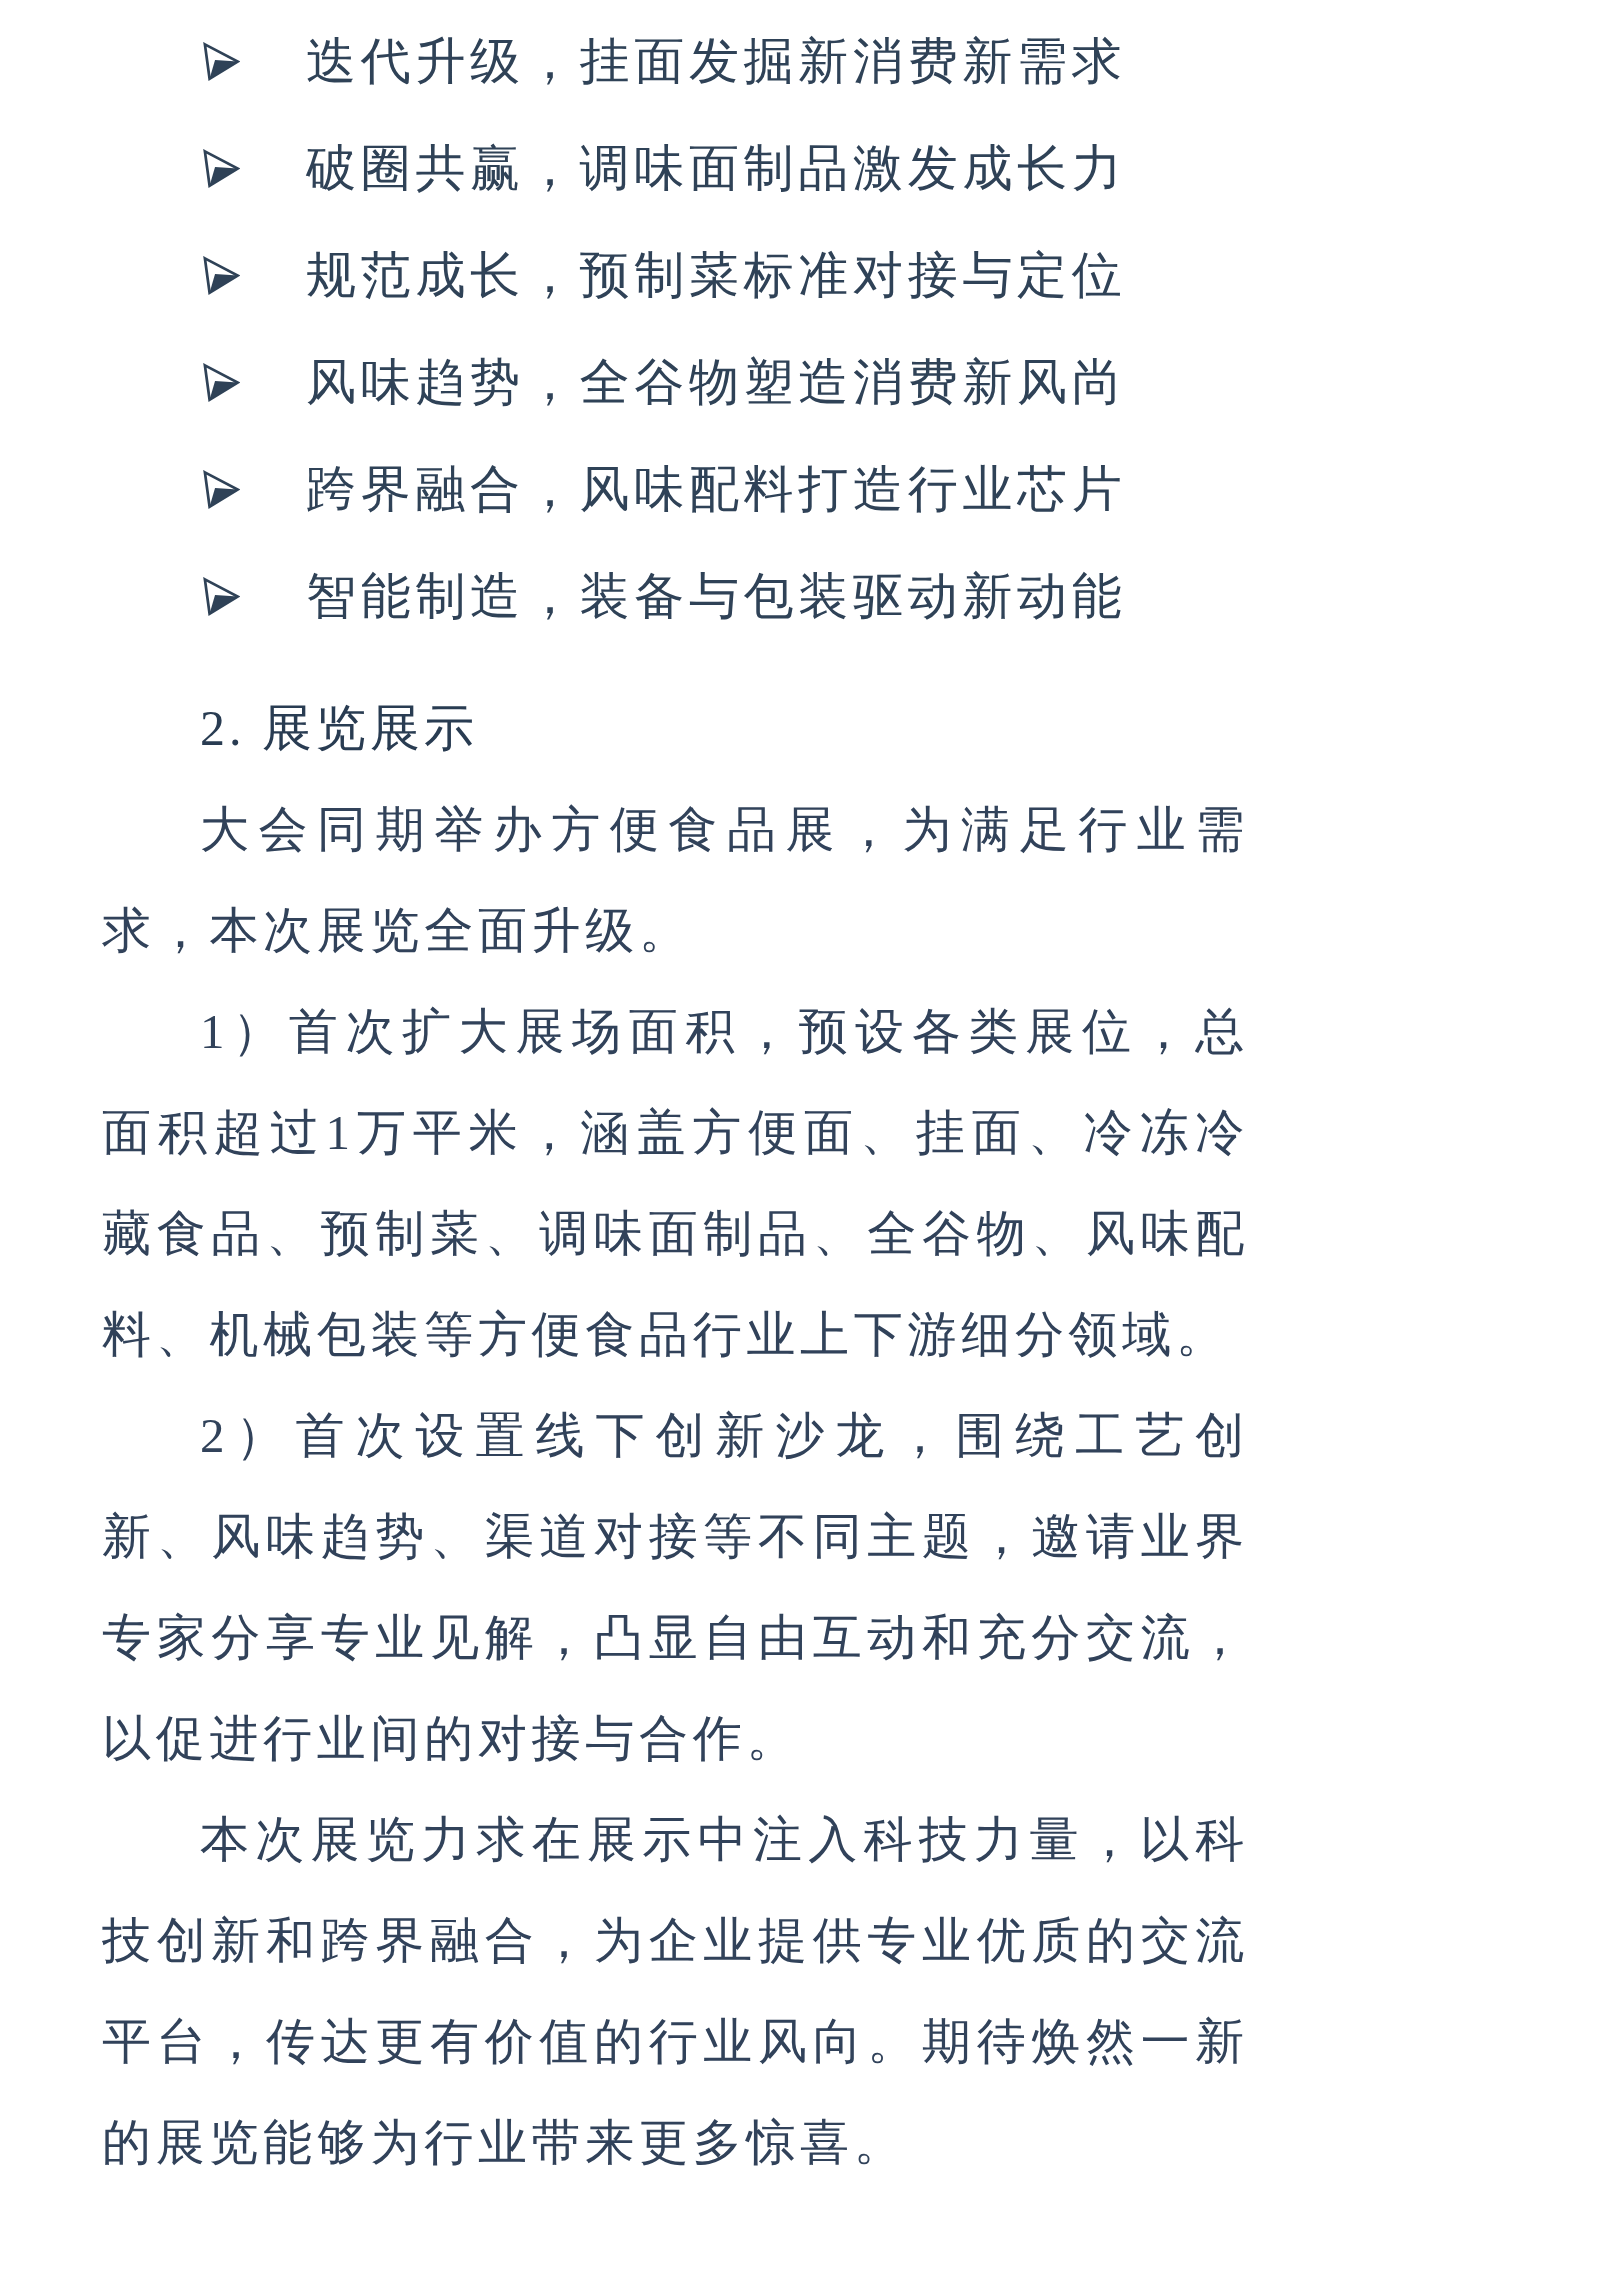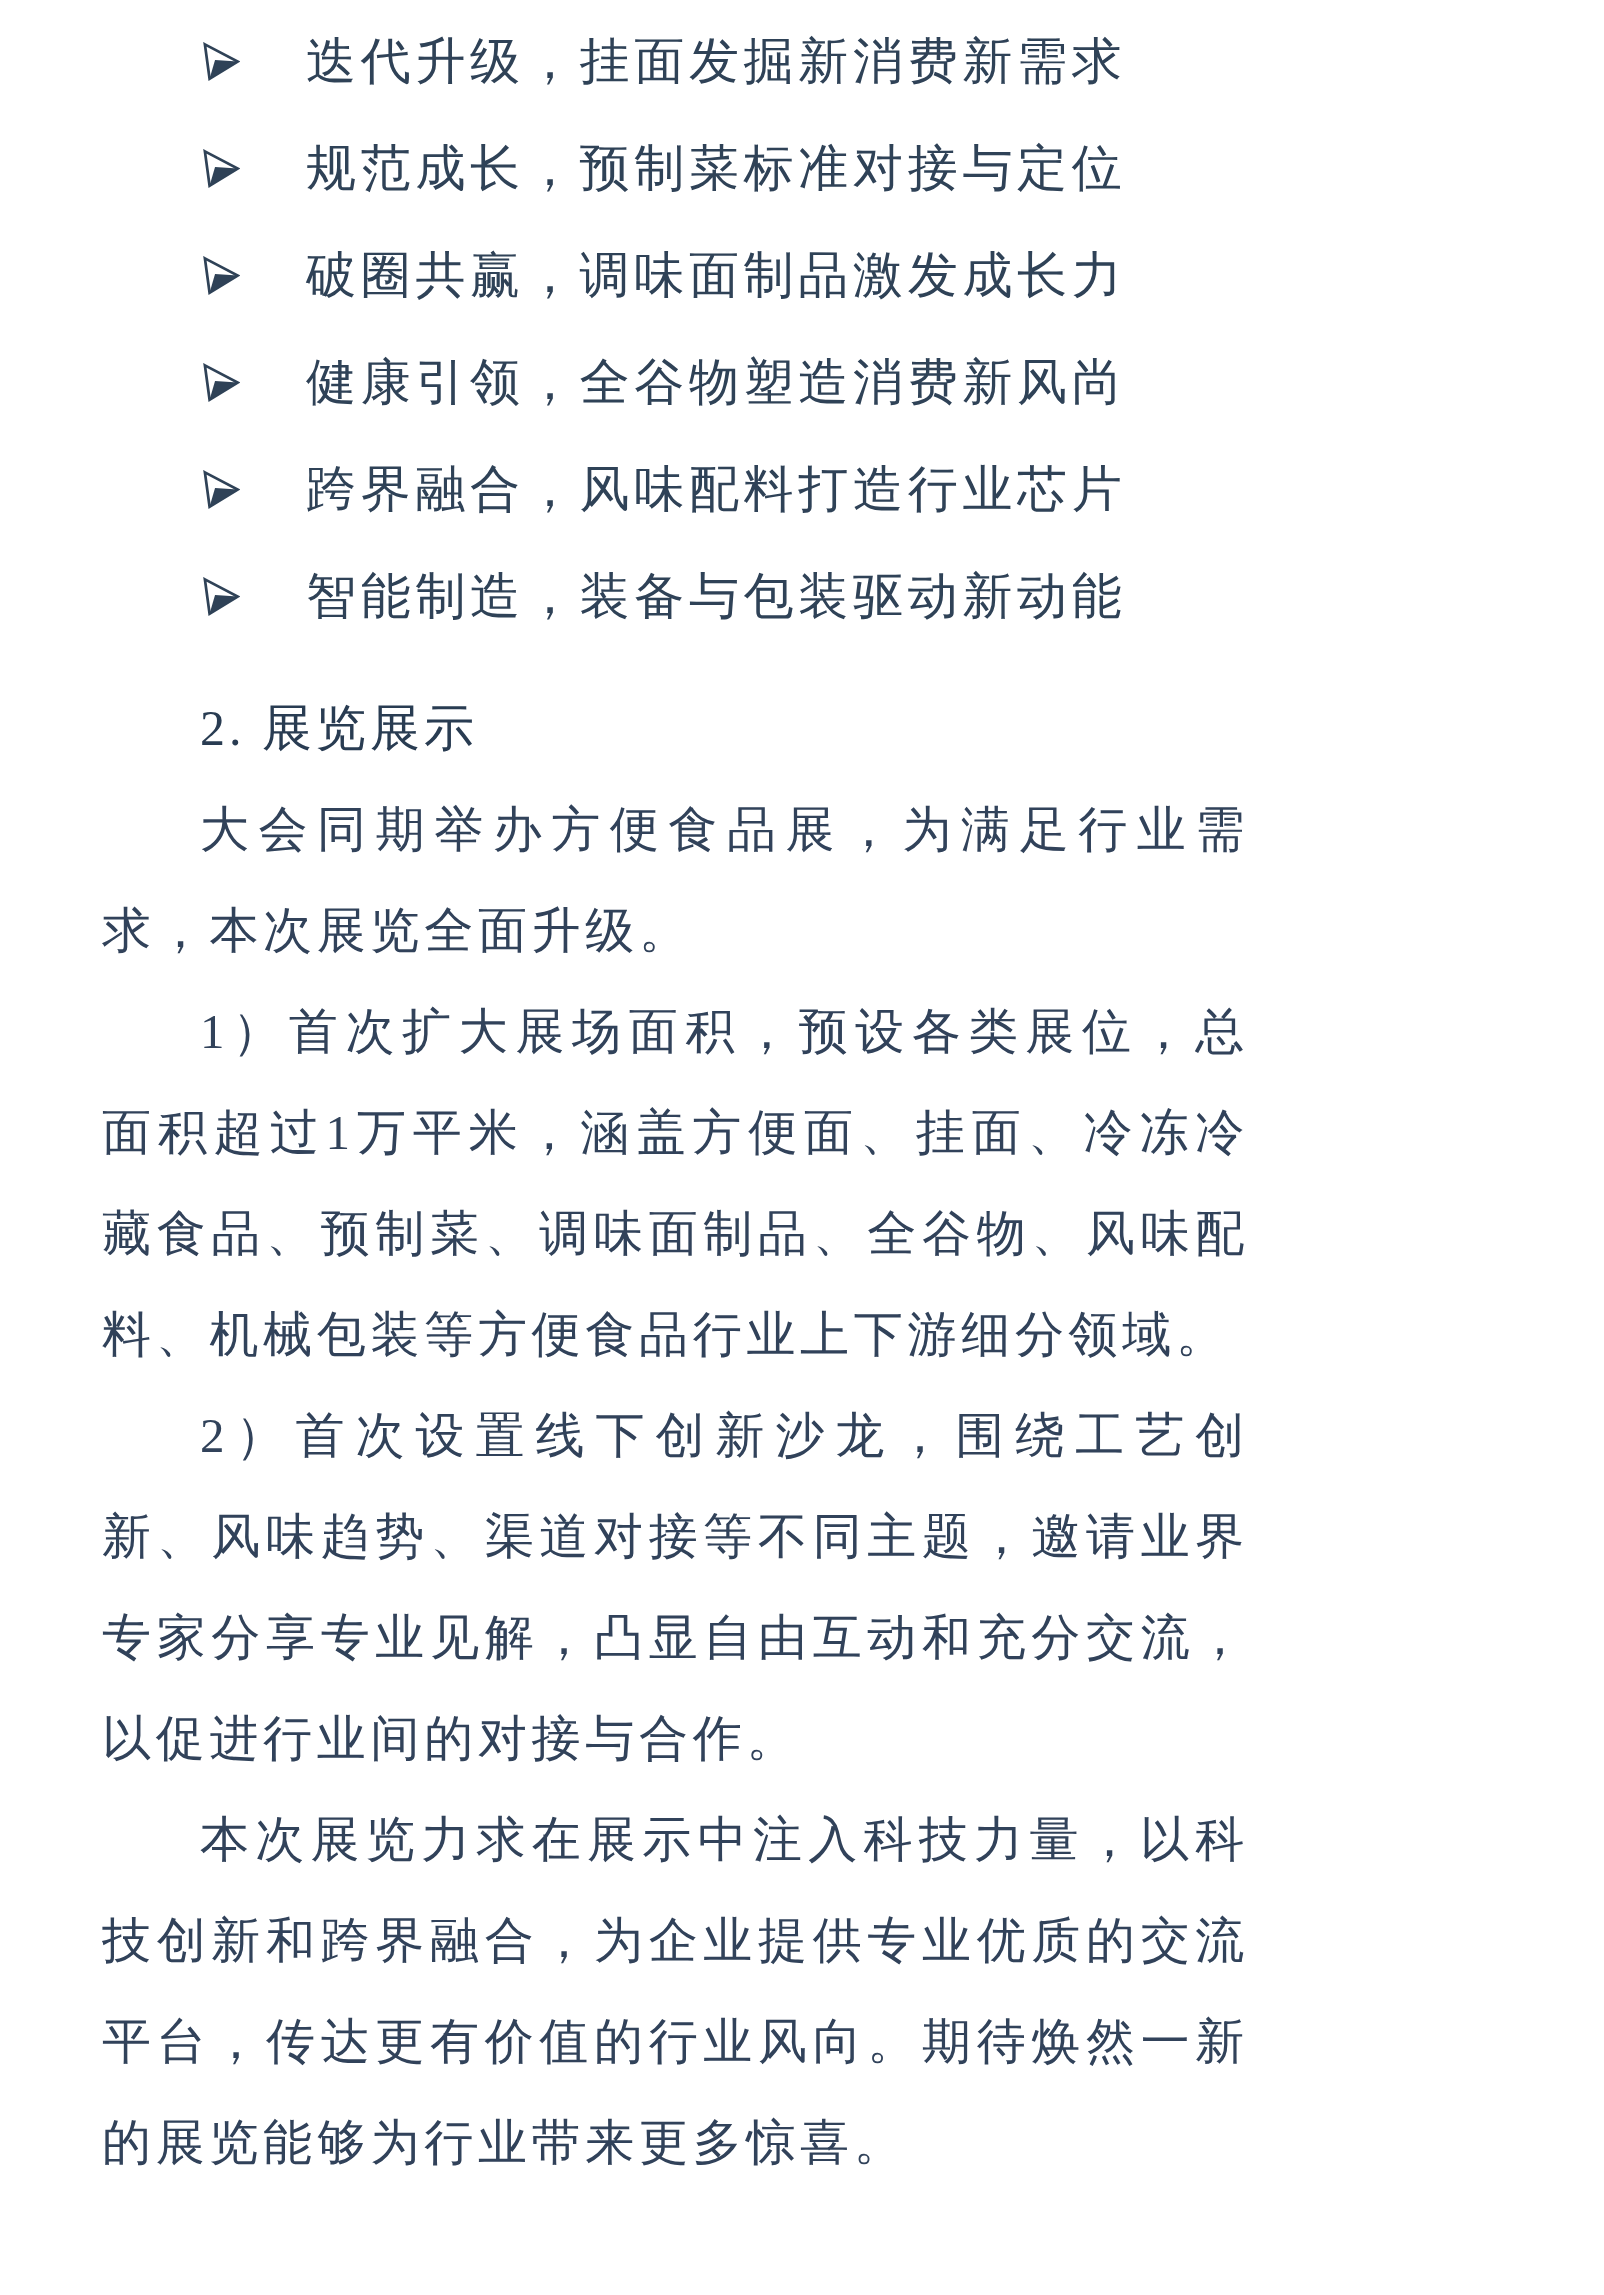--- a/index.html
+++ b/index.html
@@ -67,37 +67,37 @@
         <polygon points="36,46 94,50 22,94" fill="#2f4257"></polygon>
       </svg>
       <span class="bullet-text">迭代升级，挂面发掘新消费新需求</span>
     </div>
 
     <div class="bullet-item">
       <svg class="bullet-icon" viewBox="0 0 100 100" aria-hidden="true">
         <polygon points="10,6 94,50 22,94" fill="none" stroke-width="7" stroke-linejoin="miter" stroke="#2f4257"></polygon>
         <polygon points="36,46 94,50 22,94" fill="#2f4257"></polygon>
       </svg>
+      <span class="bullet-text">破圈共赢，调味面制品激发成长力</span>
+    </div>
+
+    <div class="bullet-item">
+      <svg class="bullet-icon" viewBox="0 0 100 100" aria-hidden="true">
+        <polygon points="10,6 94,50 22,94" fill="none" stroke-width="7" stroke-linejoin="miter" stroke="#2f4257"></polygon>
+        <polygon points="36,46 94,50 22,94" fill="#2f4257"></polygon>
+      </svg>
       <span class="bullet-text">规范成长，预制菜标准对接与定位</span>
     </div>
 
     <div class="bullet-item">
       <svg class="bullet-icon" viewBox="0 0 100 100" aria-hidden="true">
         <polygon points="10,6 94,50 22,94" fill="none" stroke-width="7" stroke-linejoin="miter" stroke="#2f4257"></polygon>
         <polygon points="36,46 94,50 22,94" fill="#2f4257"></polygon>
       </svg>
-      <span class="bullet-text">破圈共赢，调味面制品激发成长力</span>
-    </div>
-
-    <div class="bullet-item">
-      <svg class="bullet-icon" viewBox="0 0 100 100" aria-hidden="true">
-        <polygon points="10,6 94,50 22,94" fill="none" stroke-width="7" stroke-linejoin="miter" stroke="#2f4257"></polygon>
-        <polygon points="36,46 94,50 22,94" fill="#2f4257"></polygon>
-      </svg>
-      <span class="bullet-text">健康引领，全谷物塑造消费新风尚</span>
+      <span class="bullet-text">风味趋势，全谷物塑造消费新风尚</span>
     </div>
 
     <div class="bullet-item">
       <svg class="bullet-icon" viewBox="0 0 100 100" aria-hidden="true">
         <polygon points="10,6 94,50 22,94" fill="none" stroke-width="7" stroke-linejoin="miter" stroke="#2f4257"></polygon>
         <polygon points="36,46 94,50 22,94" fill="#2f4257"></polygon>
       </svg>
       <span class="bullet-text">跨界融合，风味配料打造行业芯片</span>
     </div>
 

